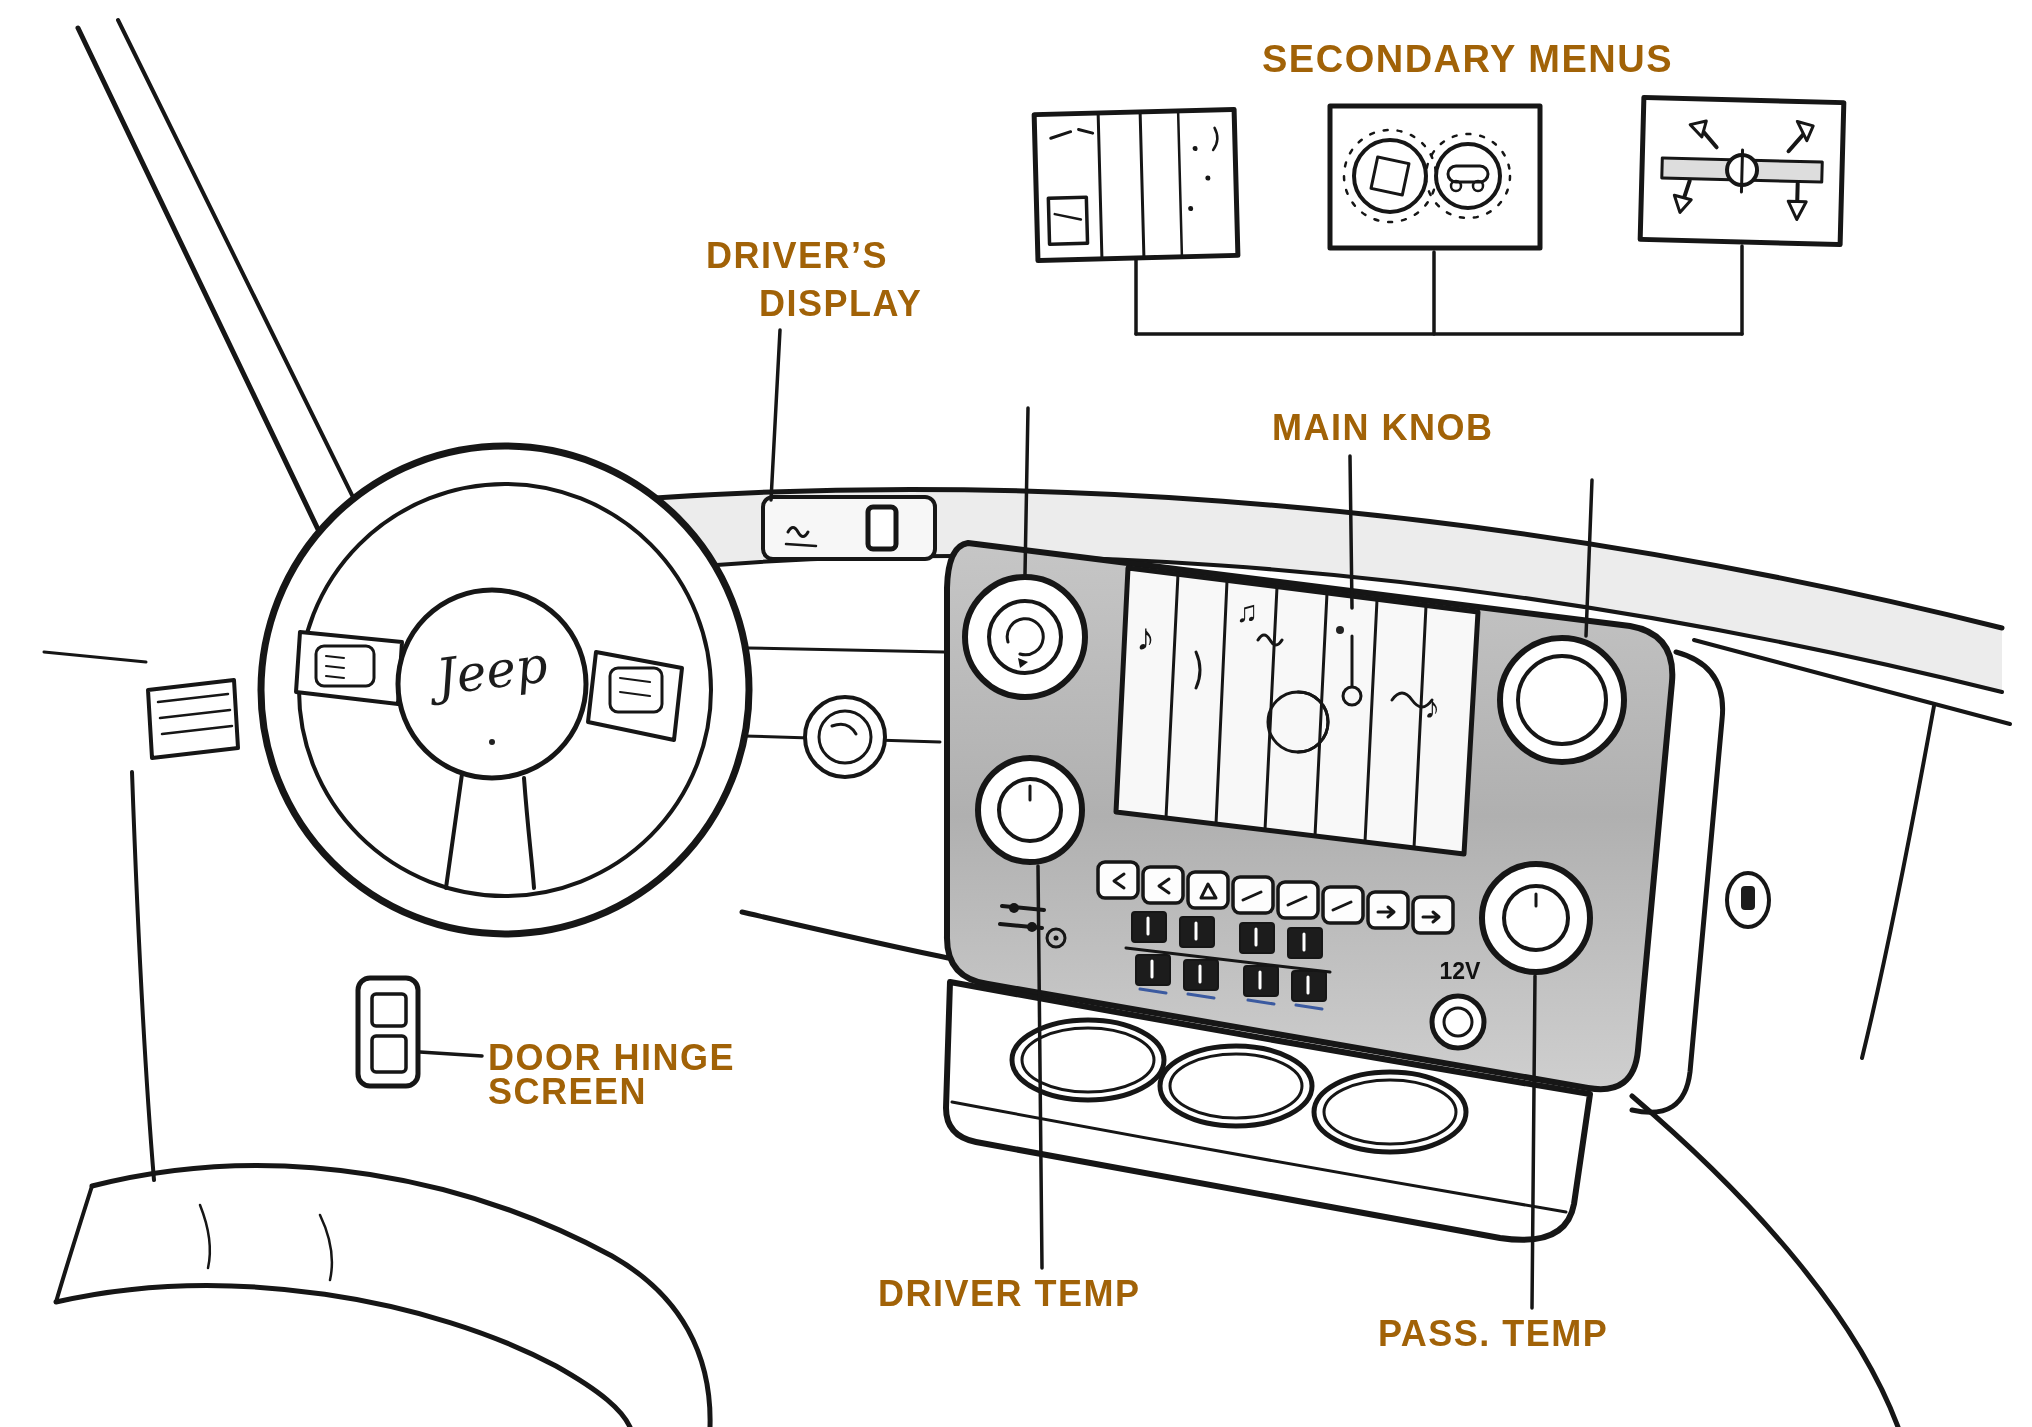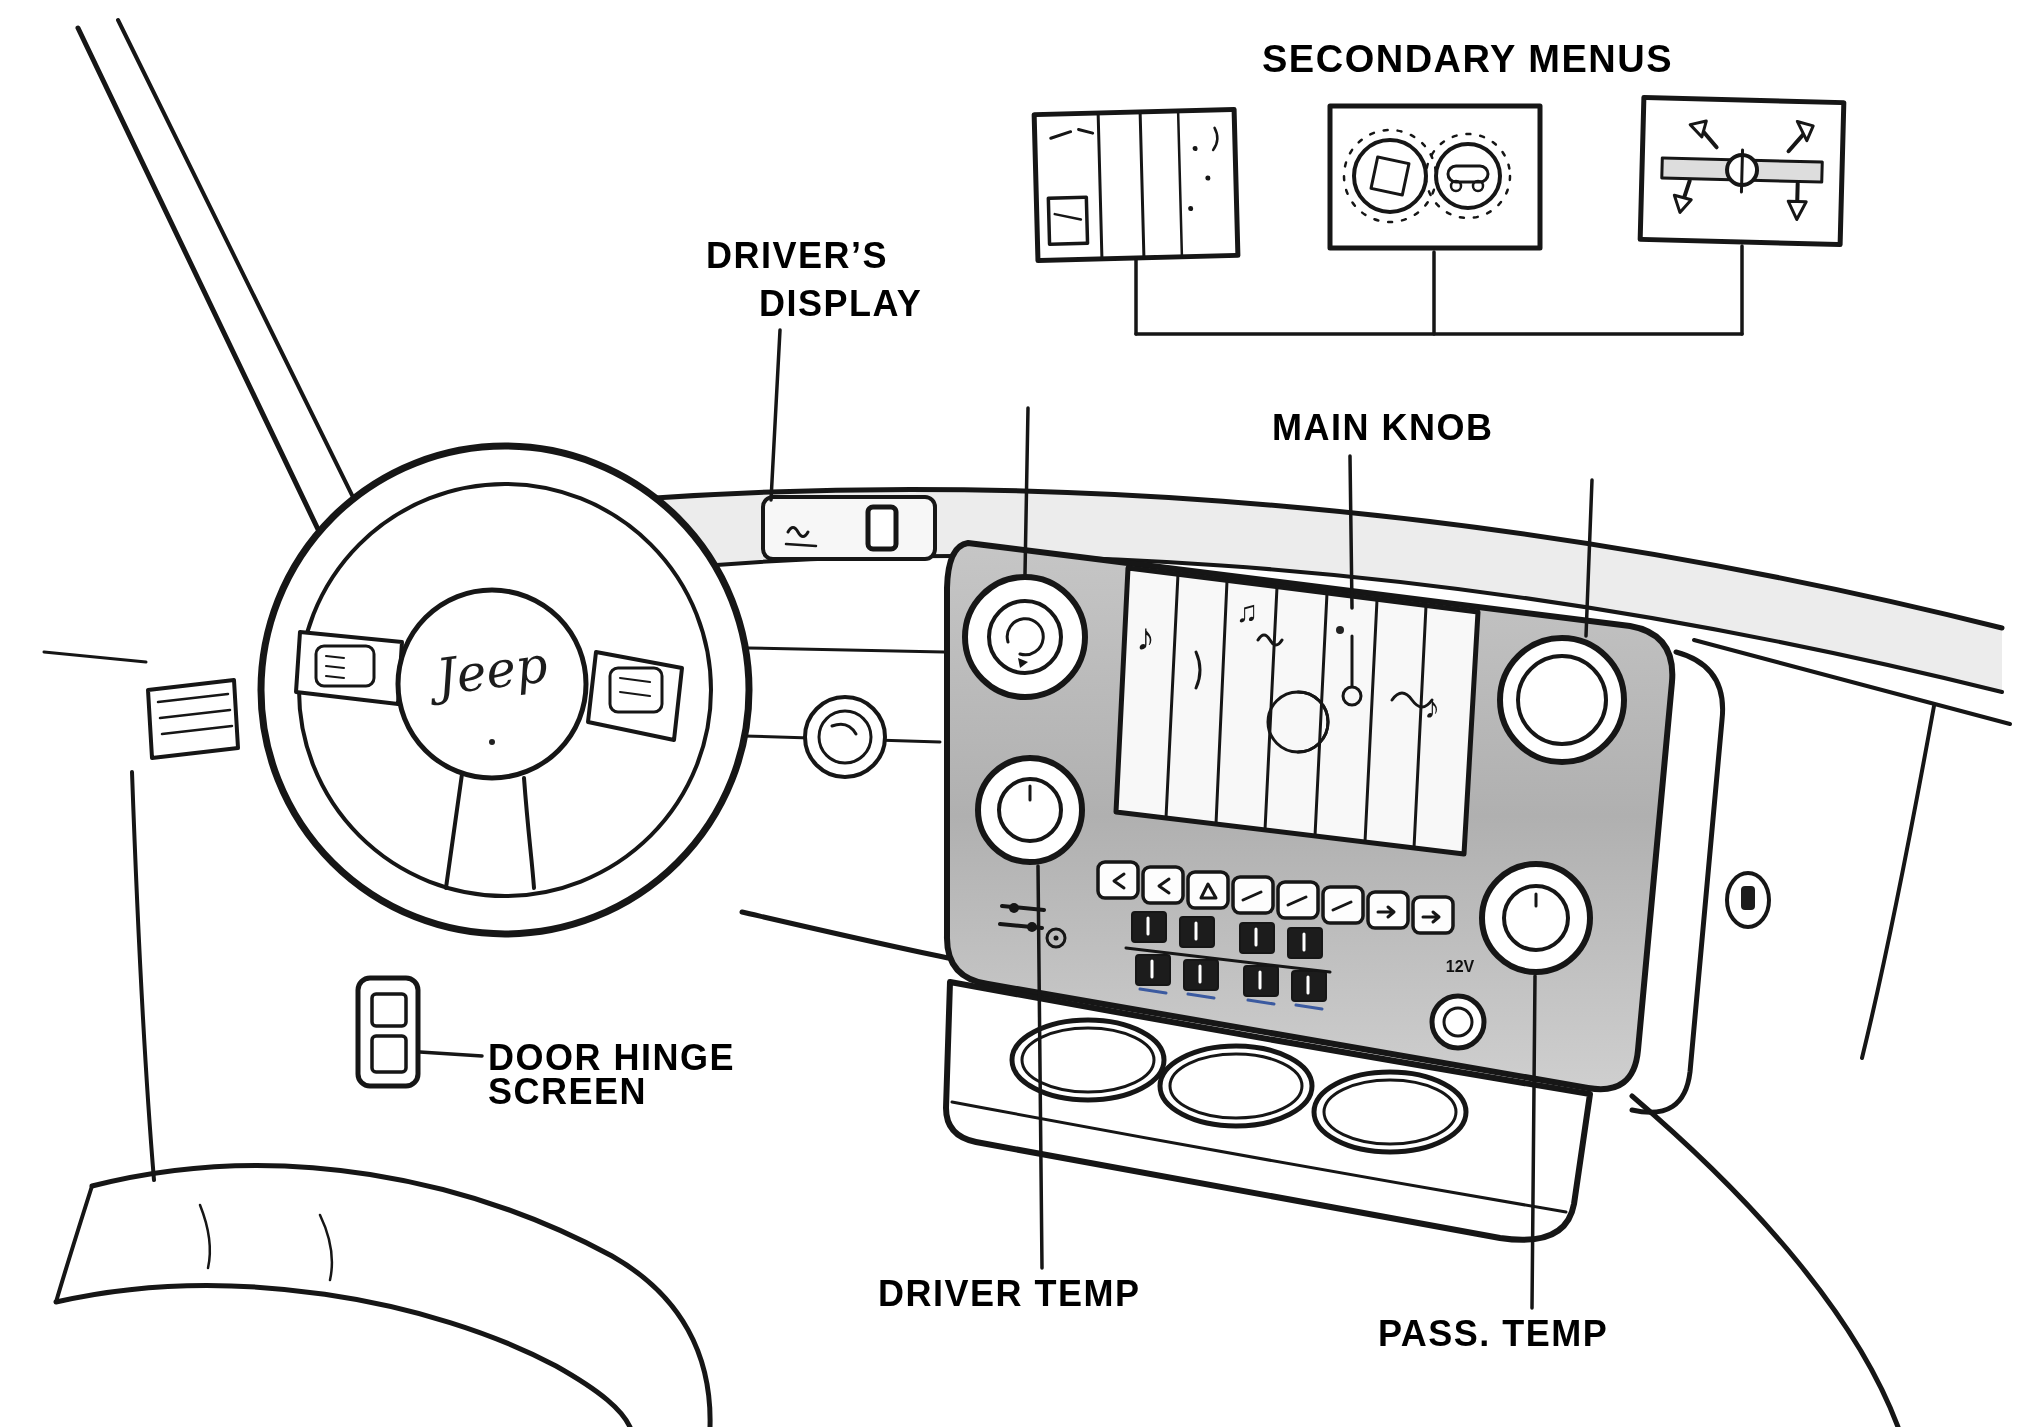--- a/index.html
+++ b/index.html
@@ -2,33 +2,33 @@
 <html><head>
 <meta charset="utf-8">
 <style>
   html,body{margin:0;padding:0;background:#ffffff;}
   .stage{
     position:relative;width:2032px;height:1427px;background:#ffffff;
     overflow:hidden;font-family:"Liberation Sans",sans-serif;
   }
   .stage svg{position:absolute;left:0;top:0;}
   .label{
-    position:absolute;font-weight:700;color:#000000;font-size:36px;
+    position:absolute;font-weight:700;color:#a16207;font-size:36px;
     letter-spacing:1.5px;white-space:nowrap;line-height:1.0;
     font-family:"Liberation Sans",sans-serif;
   }
   .label.big{font-size:38px;}
   .jeep-badge{
     position:absolute;left:402px;top:642px;width:180px;text-align:center;
     font-family:"DejaVu Serif",serif;font-style:italic;font-size:50px;
     color:#1c1c1c;transform:rotate(-7deg);
   }
   .socket-label{
     position:absolute;left:1432px;top:958px;width:56px;text-align:center;
-    font-size:16px;font-weight:700;color:#111;
+    font-size:23px;font-weight:700;color:#111;
   }
 </style>
 </head>
 <body>
 
 <div class="stage">
 
   <svg width="2032" height="1427" viewBox="0 0 2032 1427" fill="none" stroke="#161616" stroke-linecap="round" stroke-linejoin="round">
     <defs>
       <linearGradient id="panelGrad" x1="0" y1="0" x2="0" y2="1">

